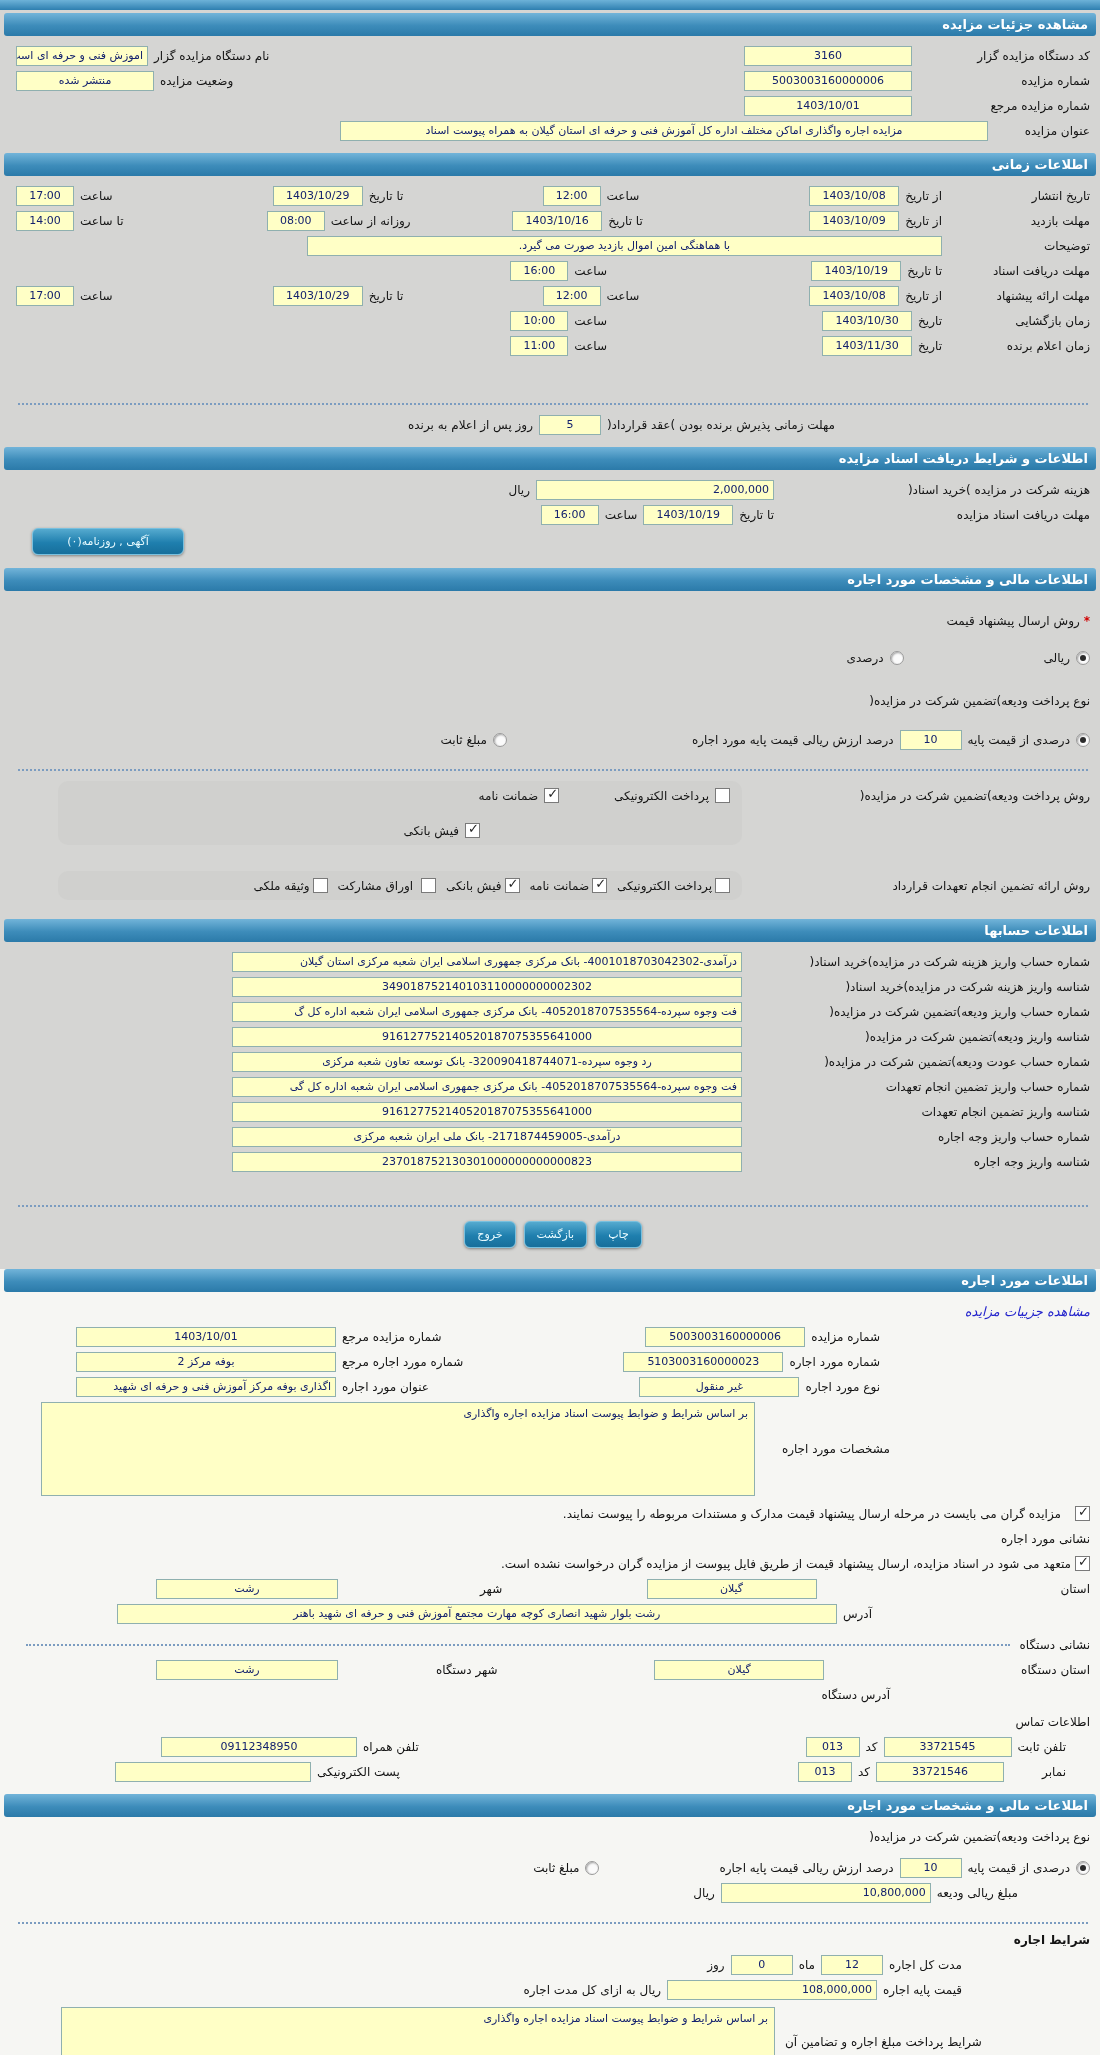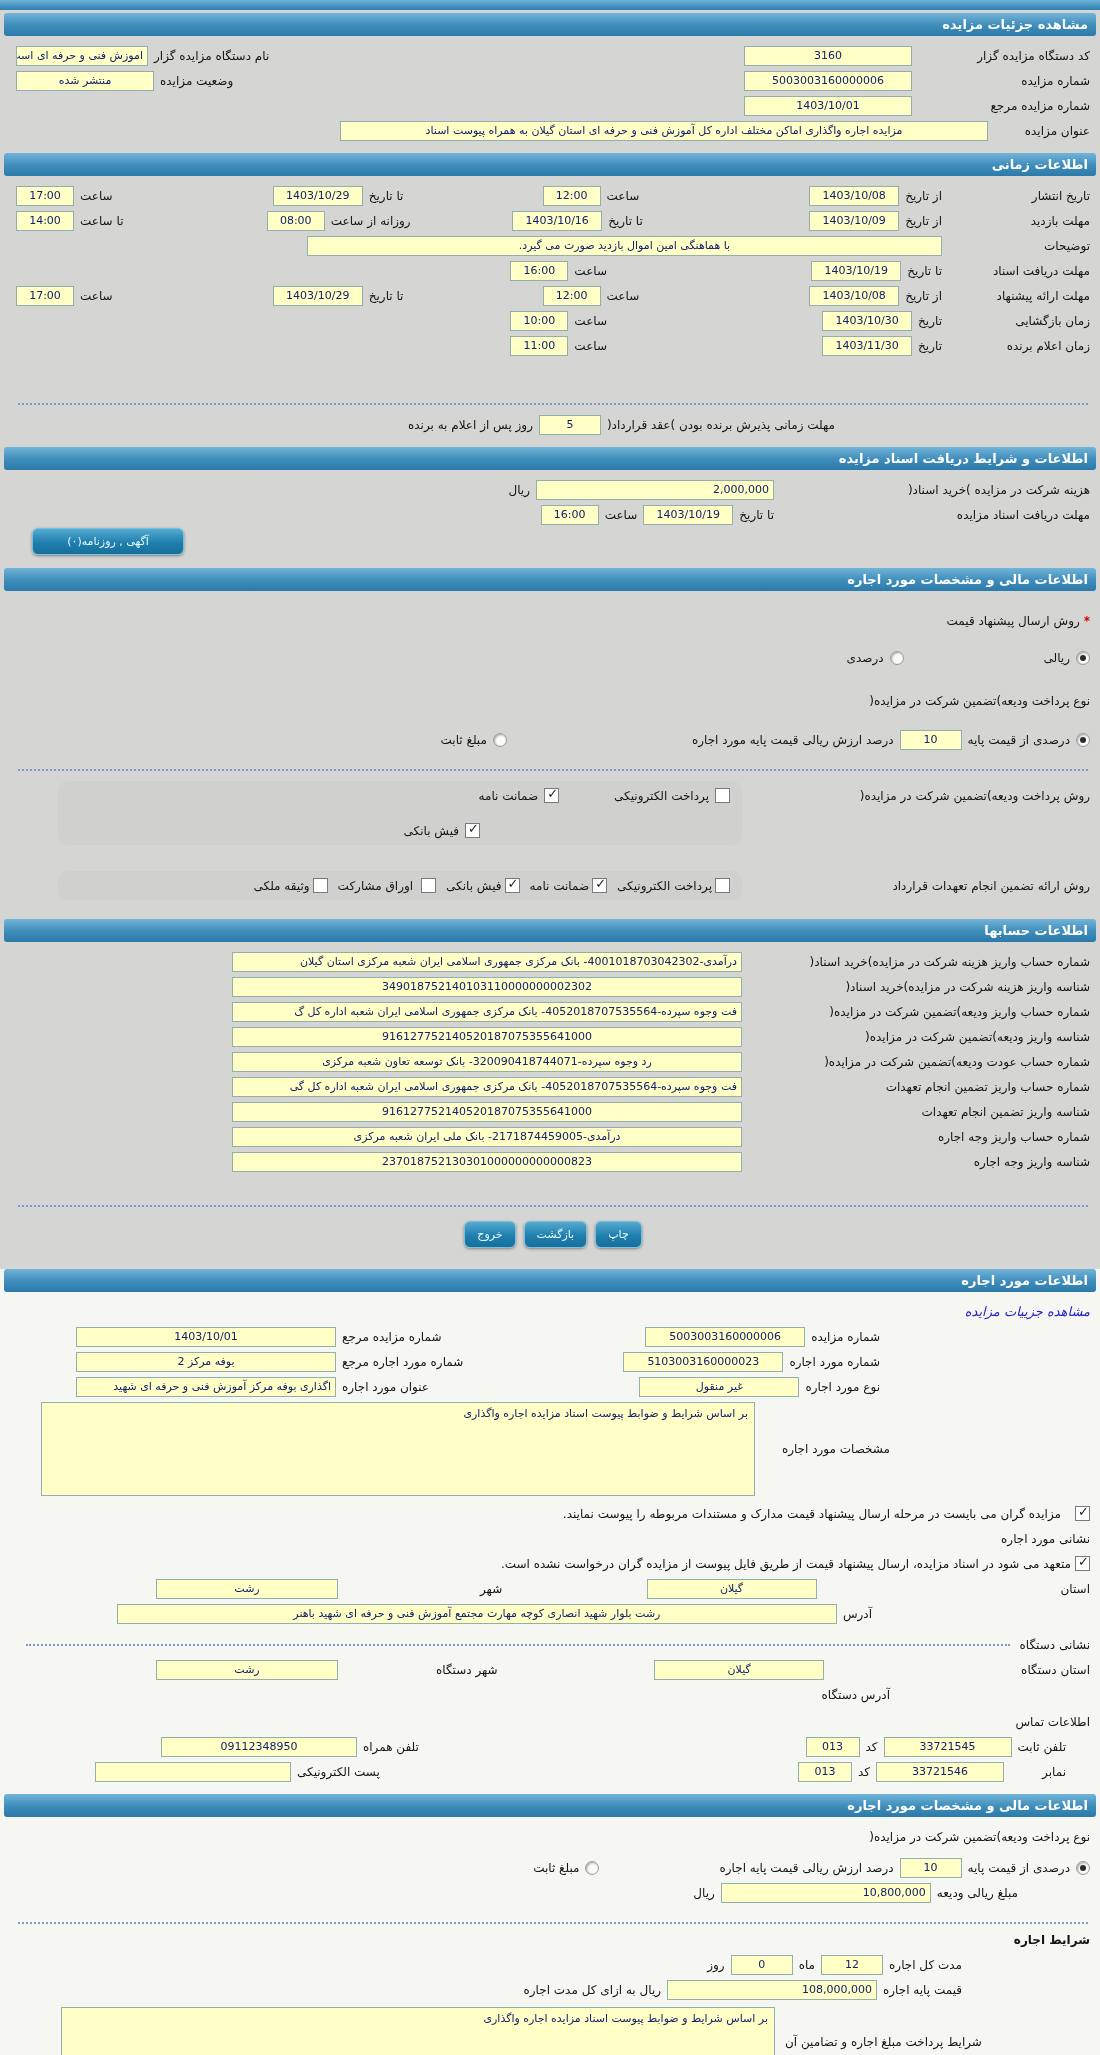--- a/index.html
+++ b/index.html
@@ -496,21 +496,21 @@
           <span class="inp c" style="width:186px">09112348950</span>
         </div>
       </div>
       <div class="row">
         <div class="g" style="margin-right:24px">
           <span class="lbl" style="min-width:56px">نمابر</span>
           <span class="inp c" style="width:118px">33721546</span>
           <span class="lbl">کد</span>
           <span class="inp c" style="width:44px">013</span>
         </div>
-        <div class="g" style="margin-left:79px">
+        <div class="g" style="margin-left:99px">
           <span class="lbl">پست الکترونیکی</span>
           <span class="inp c" style="width:186px"></span>
         </div>
       </div>
     </div>
 
     <div class="bar">
       <span>اطلاعات مالی و مشخصات مورد اجاره</span>
     </div>
     <div class="sec">

